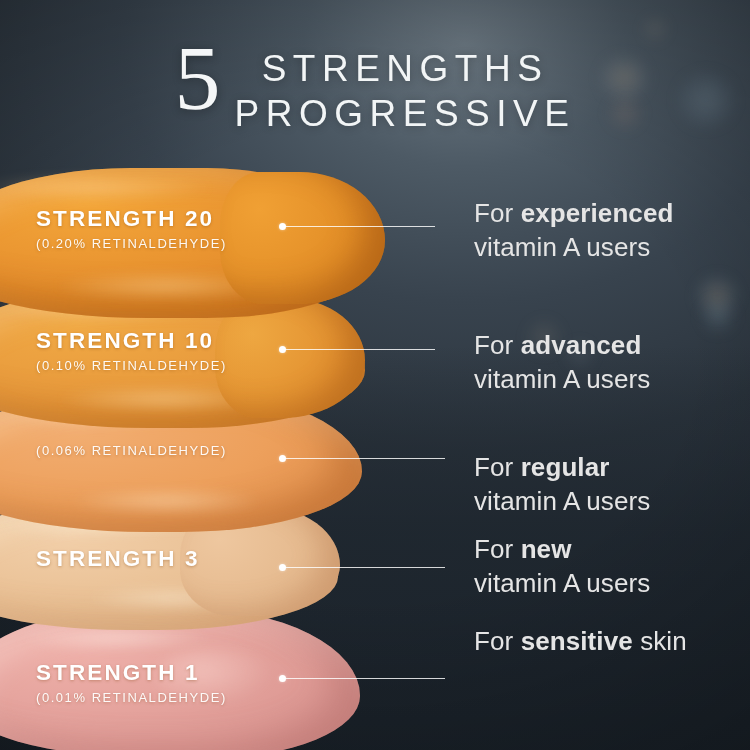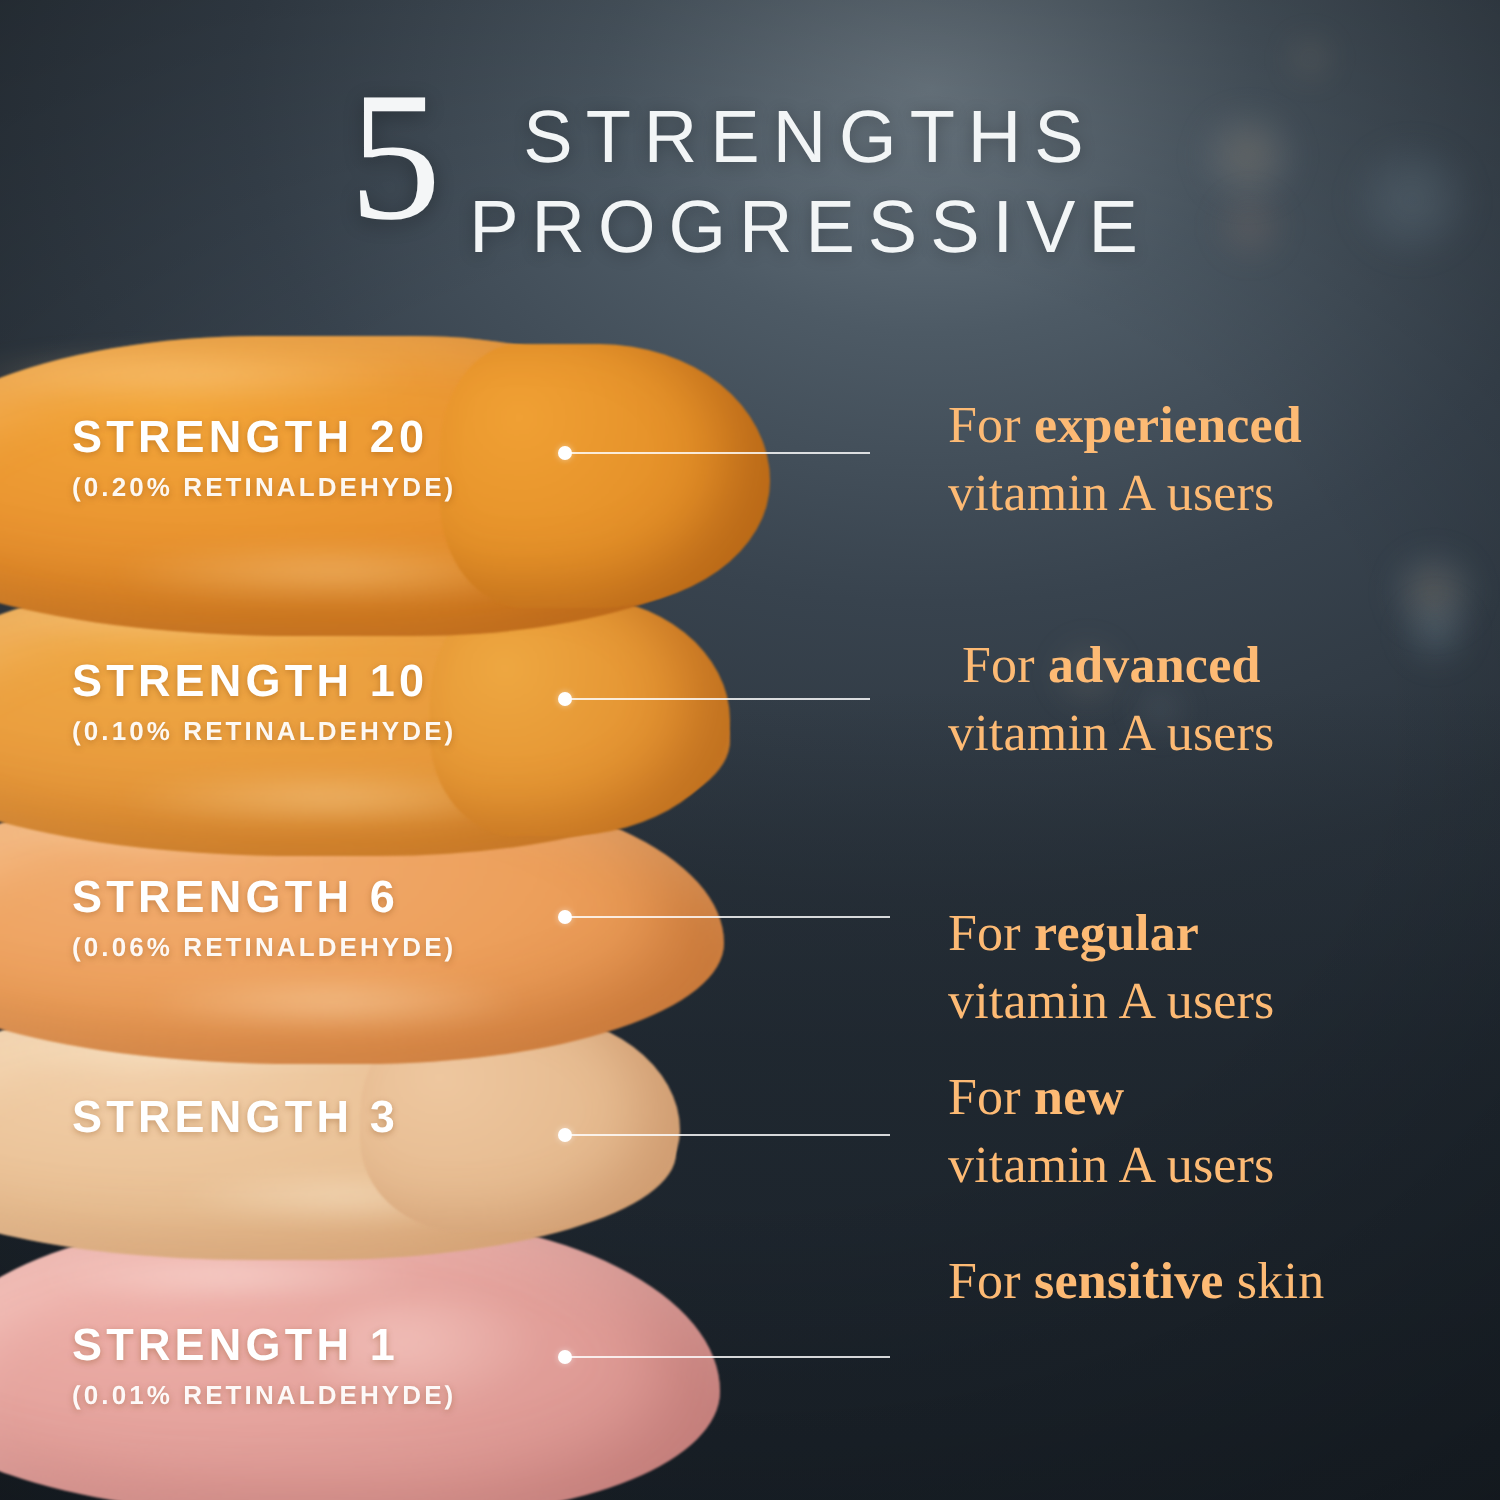--- a/index.html
+++ b/index.html
@@ -103,21 +103,21 @@
   .label-main {
     font-size: 22.5px;
     font-weight: 700;
     letter-spacing: 2.1px;
     line-height: 1;
     white-space: nowrap;
   }
   .label-sub {
     margin-top: 6px;
     font-size: 13px;
-    font-weight: 700;
+    font-weight: 400;
     letter-spacing: 1.55px;
     line-height: 1;
     color: rgba(255,255,255,0.94);
     white-space: nowrap;
   }
 
   
   .connector {
     position: absolute;
     height: 10px;
@@ -137,23 +137,22 @@
     left: 6px;
     top: 4.6px;
     height: 1.4px;
     background: rgba(255,255,255,0.82);
   }
 
   
   .desc-block {
     position: absolute;
     left: 474px;
-    color: #fdba74;
+    color: #e5e5e5;
     line-height: 1.18;
-    font-family: Liberation Serif, serif;
   }
   .desc-line {
     font-size: 26px;
     font-weight: 400;
     letter-spacing: 0.1px;
     white-space: nowrap;
   }
   .desc-line .strong {
     font-weight: 700;
   }
@@ -278,27 +277,26 @@
   </div>
 
   <div class="label-block" style="top:330px;">
     <div class="label-main">STRENGTH 10</div>
     <div class="label-sub">(0.10% RETINALDEHYDE)</div>
   </div>
   <div class="connector" style="left:279px; top:344px; width:156px;">
     <div class="dot"></div>
     <div class="rule" style="width:150px;"></div>
   </div>
-  <div class="desc-block" style="top:318px;text-align:center;">
+  <div class="desc-block" style="top:330px;">
     <div class="desc-line"><span>For </span><span class="strong">advanced</span><span></span></div>
     <div class="desc-line second">vitamin A users</div>
   </div>
 
   <div class="label-block" style="top:438px;">
-    <div class="label-main">STRENGTH 6</div>
     <div class="label-sub">(0.06% RETINALDEHYDE)</div>
   </div>
   <div class="connector" style="left:279px; top:453px; width:166px;">
     <div class="dot"></div>
     <div class="rule" style="width:160px;"></div>
   </div>
   <div class="desc-block" style="top:428px;margin-top:24px;">
     <div class="desc-line"><span>For </span><span class="strong">regular</span><span></span></div>
     <div class="desc-line second">vitamin A users</div>
   </div>

